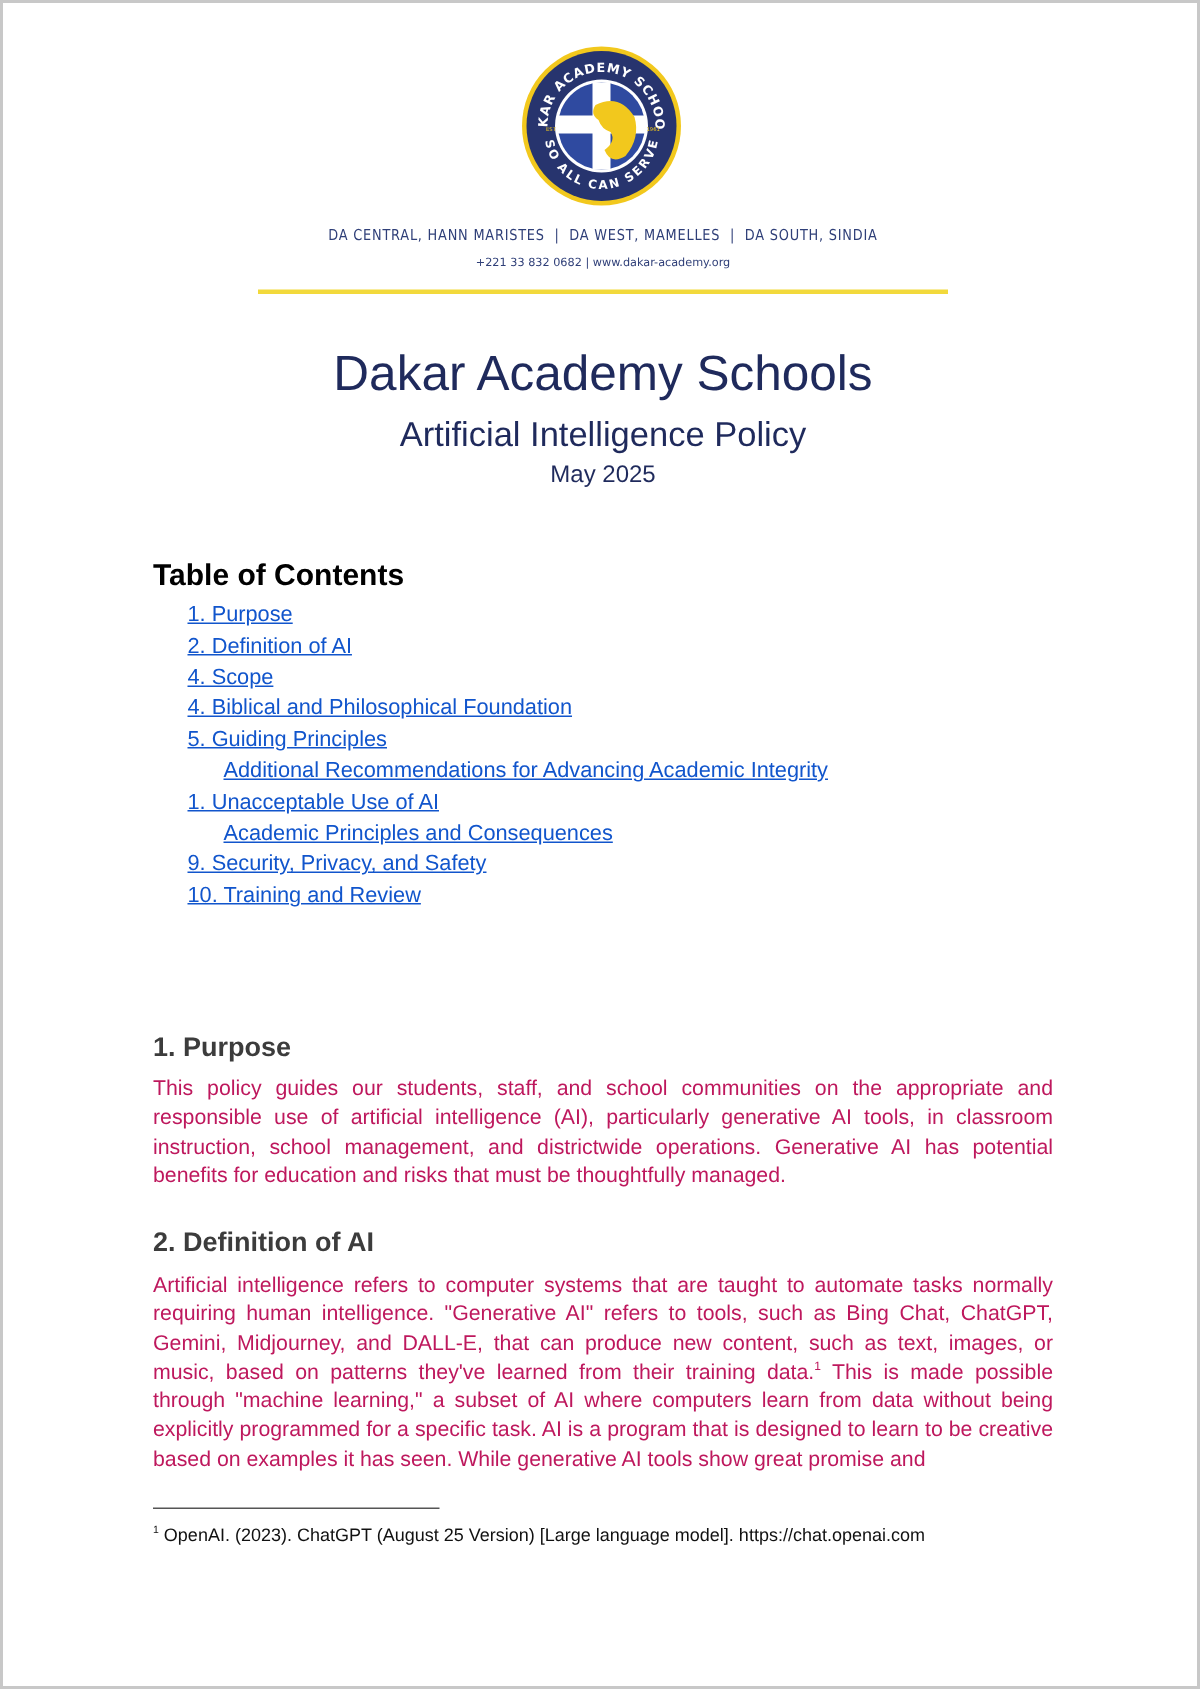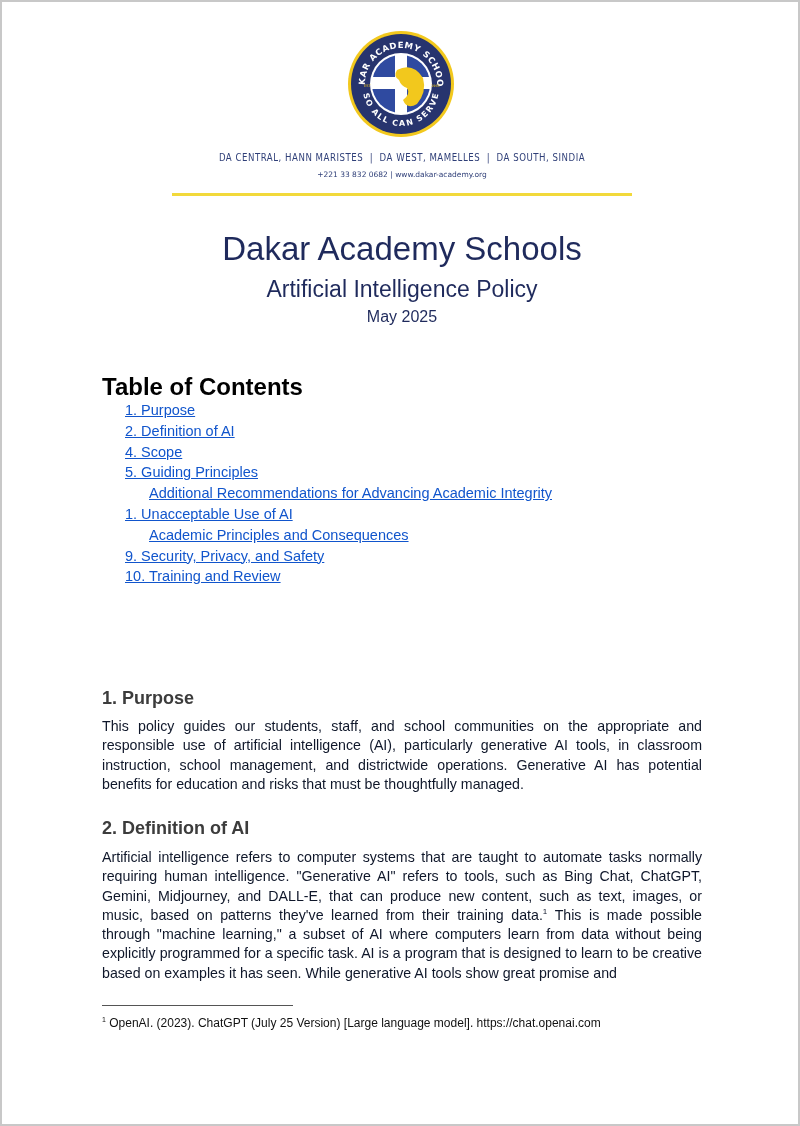--- a/index.html
+++ b/index.html
@@ -26,36 +26,36 @@
   .subtitle {
     position: absolute; left: 0; width: 800px; top: 274px; text-align: center;
     font-family: "Liberation Sans", sans-serif; font-size: 23px; color: #1f2a5c;
   }
   .date {
     position: absolute; left: 0; width: 800px; top: 306px; text-align: center;
     font-family: "Liberation Sans", sans-serif; font-size: 16px; color: #1f2a5c;
   }
   .toc-heading {
     position: absolute; left: 100px; top: 371px;
-    font-family: "Liberation Sans", sans-serif; font-size: 24px; font-weight: bold; color: #000;
+    font-family: "Liberation Sans", sans-serif; font-size: 20px; font-weight: bold; color: #000;
   }
   .toc { position: absolute; left: 123px; top: 398px; margin: 0; padding: 0; list-style: none; }
   .toc li { height: 20.8px; line-height: 20px; }
   .toc a {
     font-family: "Liberation Sans", sans-serif; font-size: 14.5px; color: #1155cc;
     text-decoration: underline; cursor: pointer;
   }
   .toc li.sub { padding-left: 24px; }
   .section-h {
     position: absolute; left: 100px;
     font-family: "Liberation Sans", sans-serif; font-size: 18px; font-weight: bold; color: #3c3c3c;
   }
   .para {
     position: absolute; left: 100px; width: 600px;
-    font-family: "Liberation Sans", sans-serif; font-size: 14.2px; line-height: 19.3px; color: #0f172a;
+    font-family: "Liberation Sans", sans-serif; font-size: 14.2px; line-height: 19.3px; color: #be185d;
     text-align: justify;
   }
   .para sup { font-size: 8px; vertical-align: 6px; line-height: 0; }
   .fn-rule { position: absolute; left: 100px; top: 1003px; width: 191px; height: 1px; background: #555; }
   .footnote {
     position: absolute; left: 100px; top: 1014px; width: 620px;
     font-family: "Liberation Sans", sans-serif; font-size: 12px; color: #111;
   }
   .footnote sup { font-size: 7px; vertical-align: 5px; line-height: 0; }
 </style>
@@ -92,30 +92,31 @@
 
   <div class="title">Dakar Academy Schools</div>
   <div class="subtitle">Artificial Intelligence Policy</div>
   <div class="date">May 2025</div>
 
   <div class="toc-heading">Table of Contents</div>
   <ul class="toc">
     <li><a>1. Purpose</a></li>
     <li><a>2. Definition of AI</a></li>
     <li><a>4. Scope</a></li>
+    <li><a>4. Biblical and Philosophical Foundation</a></li>
     <li><a>5. Guiding Principles</a></li>
     <li class="sub"><a>Additional Recommendations for Advancing Academic Integrity</a></li>
     <li><a>1. Unacceptable Use of AI</a></li>
     <li class="sub"><a>Academic Principles and Consequences</a></li>
     <li><a>9. Security, Privacy, and Safety</a></li>
     <li><a>10. Training and Review</a></li>
   </ul>
 
   <div class="section-h" style="top:686px;">1. Purpose</div>
   <div class="para" style="top:715px;">This policy guides our students, staff, and school communities on the appropriate and responsible use of artificial intelligence (AI), particularly generative AI tools, in classroom instruction, school management, and districtwide operations. Generative AI has potential benefits for education and risks that must be thoughtfully managed.</div>
 
   <div class="section-h" style="top:816px;">2. Definition of AI</div>
   <div class="para" style="top:846px;"><span>Artificial intelligence refers to computer systems that are taught to automate tasks normally requiring human intelligence. "Generative AI" refers to tools, such as Bing Chat, ChatGPT, Gemini, Midjourney, and DALL-E, that can produce new content, such as text, images, or music, based on patterns they've learned from their training data.</span><sup>1</sup><span> This is made possible through "machine learning," a subset of AI where computers learn from data without being explicitly programmed for a specific task. AI is a program that is designed to learn to be creative based on examples it has seen. While generative AI tools show great promise and</span></div>
 
   <div class="fn-rule"></div>
-  <div class="footnote"><sup>1</sup><span> OpenAI. (2023). ChatGPT (July 25 Version) [Large language model]. https://chat.openai.com</span></div>
+  <div class="footnote"><sup>1</sup><span> OpenAI. (2023). ChatGPT (August 25 Version) [Large language model]. https://chat.openai.com</span></div>
 
 </div>
 
 </body></html>

